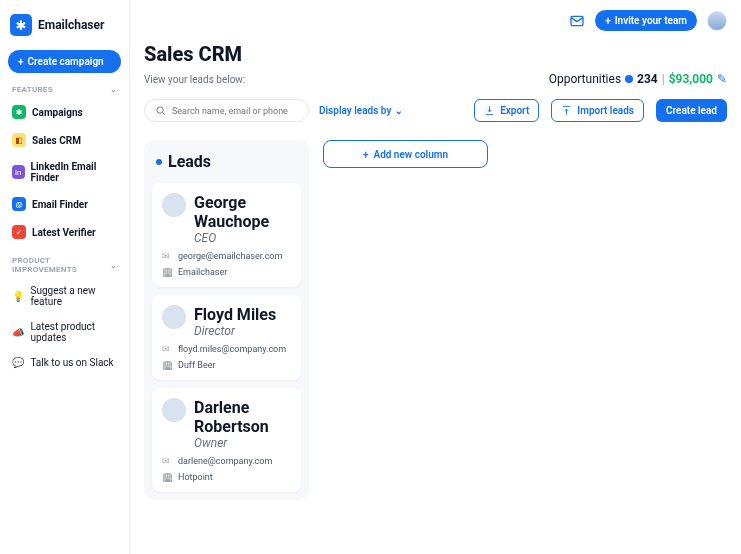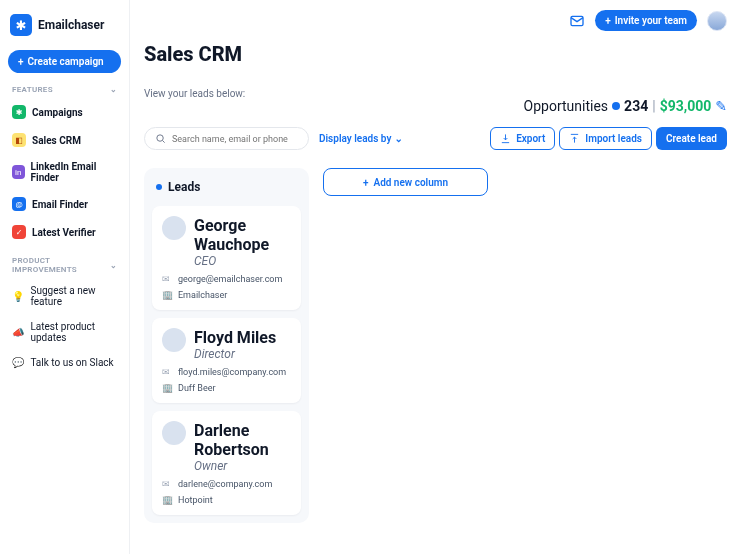--- a/index.html
+++ b/index.html
@@ -15,35 +15,35 @@
 .nav-label { font-size: 10px; color: #101828; }
 .nav-item.bold .nav-label { font-weight: 700; }
 .main { flex: 1; padding: 12px 14px; position: relative; }
 .topbar { position: absolute; top: 10px; right: 14px; display: flex; align-items: center; gap: 10px; }
 .mail-ic { color: #1570ef; }
 .invite-btn { background: #1570ef; color: #fff; border: none; border-radius: 14px; padding: 5px 10px; font-size: 10px; font-weight: 600; display: flex; align-items: center; gap: 4px; cursor: pointer; }
 .avatar { width: 20px; height: 20px; border-radius: 50%; background: linear-gradient(#c7d7f0,#89a8d8); border: 1px solid #dbe4f4; }
 h1.page-title { font-size: 20px; font-weight: 800; color: #101828; margin-top: 30px; }
 .subtitle-row { display: flex; align-items: center; justify-content: space-between; margin-top: 6px; }
 .subtitle { font-size: 10px; color: #667085; }
-.opps { font-size: 14px; color: #101828; display: flex; align-items: center; gap: 4px; margin-top: 26px; }
+.opps { font-size: 12px; color: #101828; display: flex; align-items: center; gap: 4px; }
 .opps .dot { width: 8px; height: 8px; background: #1570ef; border-radius: 50%; }
 .opps .count { font-weight: 700; }
 .opps .amt { color: #12b76a; font-weight: 700; }
 .opps .pencil { color: #1570ef; }
 .controls { display: flex; align-items: center; gap: 10px; margin-top: 13px; }
 .search { display: flex; align-items: center; gap: 6px; border: 1px solid #e4e7ec; border-radius: 14px; padding: 5px 10px; width: 165px; }
 .search input { border: none; outline: none; font-size: 9px; color: #667085; flex: 1; background: transparent; }
 .display-by { color: #1570ef; font-size: 10px; font-weight: 600; display: flex; align-items: center; gap: 3px; cursor: pointer; }
-.actions { margin-left: auto; display: flex; align-items: center; gap: 4px; padding-left: 40px; }
+.actions { margin-left: auto; display: flex; align-items: center; gap: 12px; padding-left: 40px; }
 .btn-outline { border: 1px solid #1570ef; color: #1570ef; background: #fff; border-radius: 6px; padding: 5px 9px; font-size: 10px; font-weight: 600; display: flex; align-items: center; gap: 5px; cursor: pointer; }
 .btn-solid { background: #1570ef; color: #fff; border: none; border-radius: 6px; padding: 6px 10px; font-size: 10px; font-weight: 600; cursor: pointer; }
 .board { display: flex; gap: 14px; margin-top: 18px; }
 .column { width: 165px; background: #f6f8fb; border-radius: 10px; padding: 8px; min-height: 300px; }
-.col-head { display: flex; align-items: center; gap: 6px; padding: 4px; font-size: 12px; font-weight: 700; color: #101828; }
+.col-head { display: flex; align-items: center; gap: 6px; padding: 4px; font-size: 16px; font-weight: 700; color: #101828; }
 .col-head .bullet { width: 6px; height: 6px; background: #1570ef; border-radius: 50%; }
 .card { background: #fff; border-radius: 8px; padding: 10px; margin-top: 8px; box-shadow: 0 1px 2px rgba(16,24,40,.05); }
 .card-head { display: flex; gap: 8px; align-items: flex-start; }
 .card .av { width: 24px; height: 24px; border-radius: 50%; background: #d9e2ef; flex-shrink: 0; }
 .card .name { font-size: 16px; font-weight: 700; color: #101828; }
 .card .role { font-size: 12px; color: #667085; font-style: italic; }
 .card .row { display: flex; align-items: center; gap: 6px; margin-top: 6px; font-size: 9px; color: #475467; }
 .card .row .ri { width: 10px; color: #98a2b3; }
 .add-col { width: 165px; border: 1px solid #1570ef; color: #1570ef; background: #fff; border-radius: 8px; padding: 8px; font-size: 10px; font-weight: 600; display: flex; align-items: center; justify-content: center; gap: 5px; height: 28px; cursor: pointer; }
 .chev { font-size: 8px; color: #98a2b3; }

